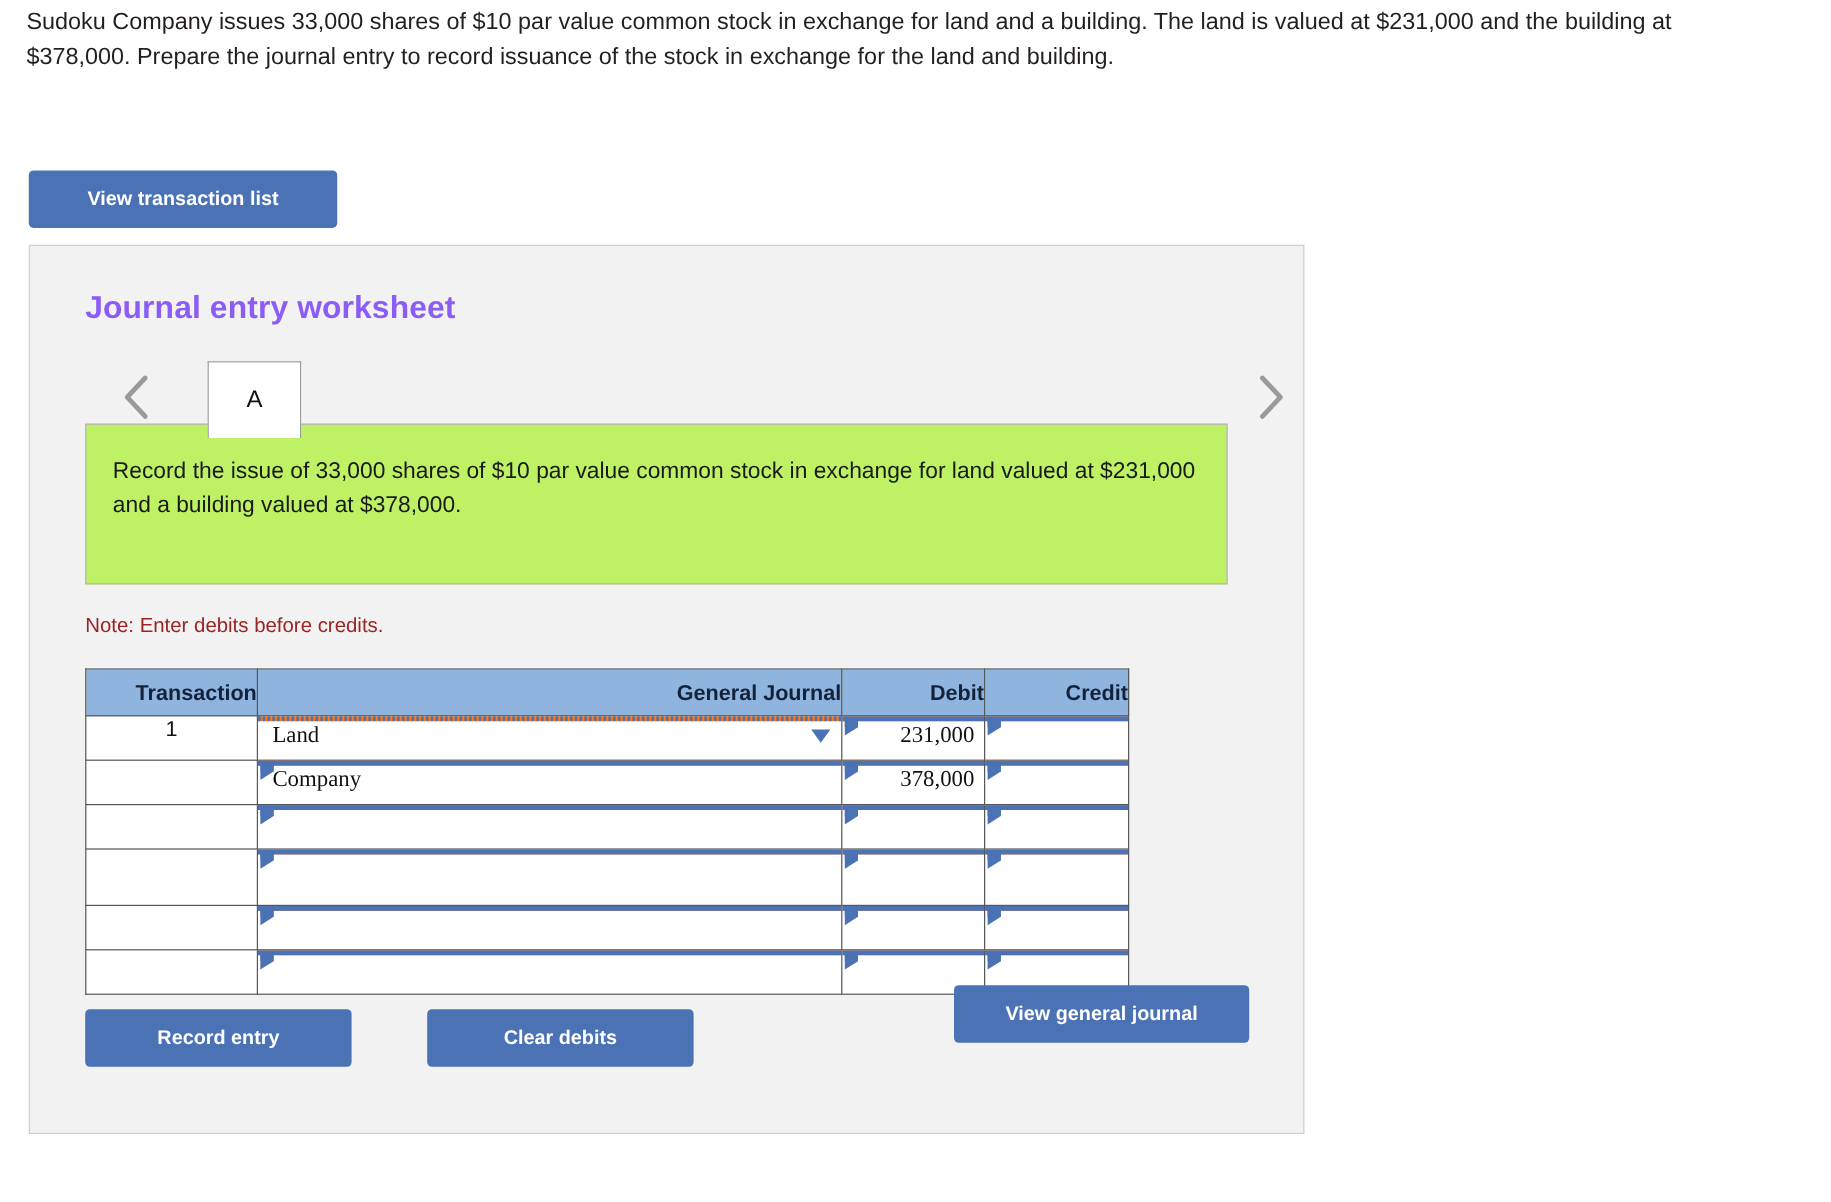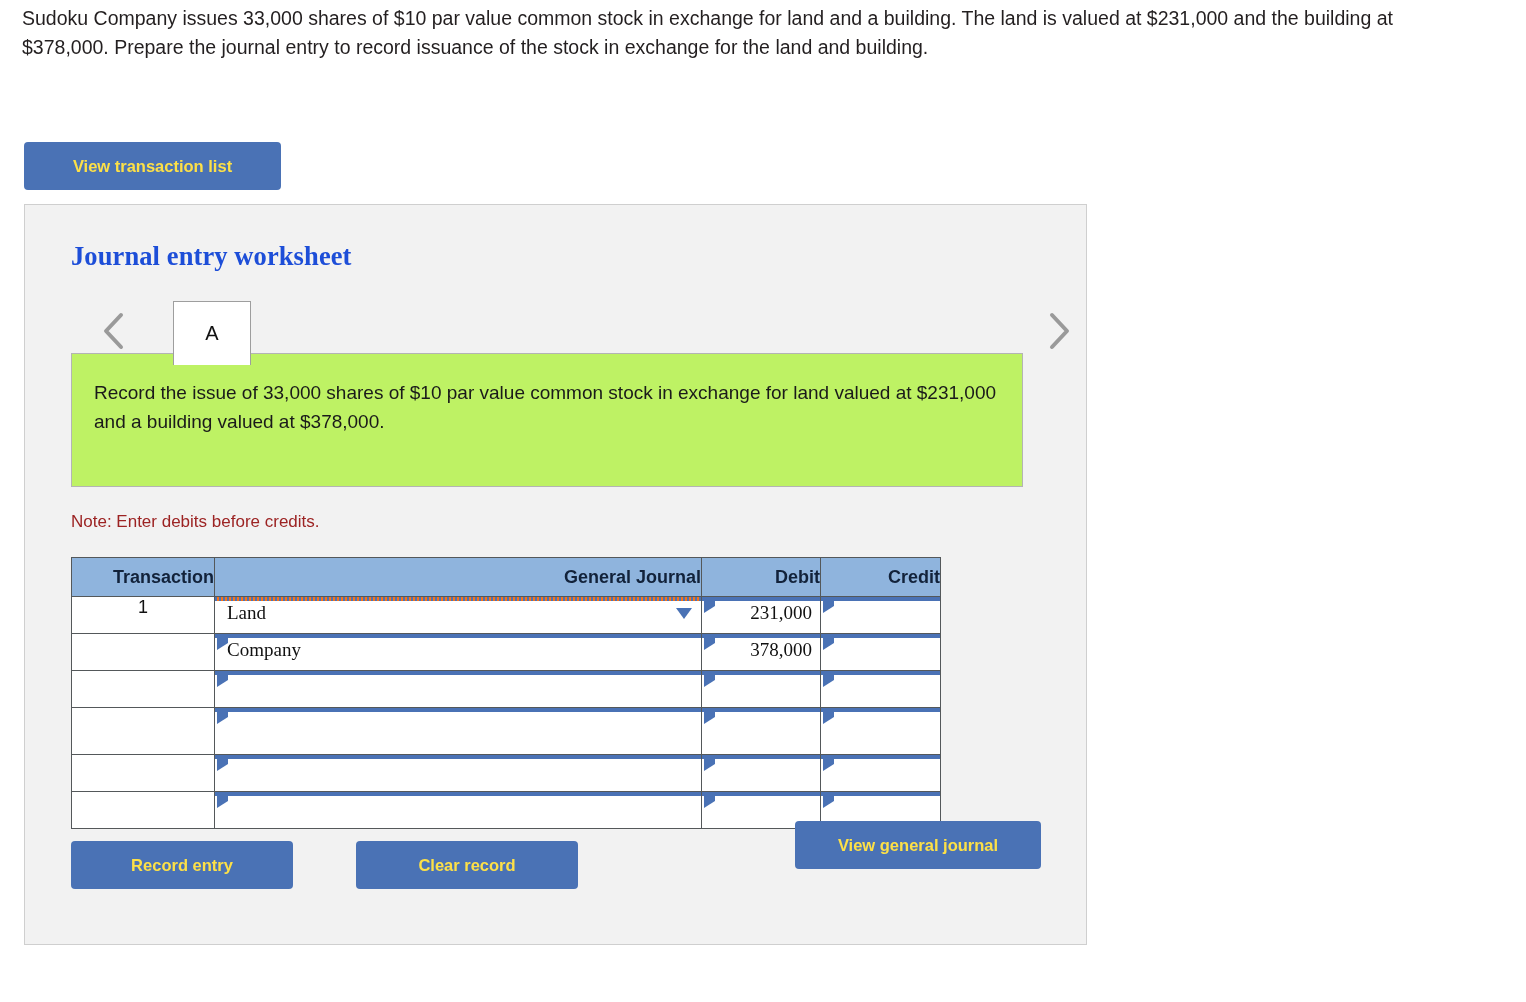--- a/index.html
+++ b/index.html
@@ -24,21 +24,21 @@
     width: 1452px;
     font-size: 19.5px;
     line-height: 28.5px;
     color: #231f20;
     font-family: "Liberation Sans", sans-serif;
   }
 
   
   .btn {
     background: #4a72b5;
-    color: #fde047;
+    color: #ffffff;
     border: none;
     border-radius: 4px;
     font-family: "Liberation Sans", sans-serif;
     font-weight: bold;
     cursor: pointer;
     padding: 0;
     text-align: center;
     line-height: 1;
   }
   .view-transaction-list {
@@ -61,23 +61,22 @@
     border: 1px solid #cfcfcf;
     box-sizing: border-box;
   }
 
   .panel-title {
     position: absolute;
     left: 46px;
     top: 36px;
     font-size: 26.5px;
     font-weight: bold;
-    color: #1d4ed8;
+    color: #8b5cf6;
     letter-spacing: 0.1px;
-    font-family: Liberation Serif, serif;
   }
 
   
   .tabstrip {
     position: absolute;
     left: 46px;
     top: 96px;
     width: 1000px;
     height: 64px;
   }
@@ -467,17 +466,17 @@
             <span class="cell-text right"></span>
           </div>
         </td>
       </tr>
 
     </tbody>
   </table>
 
   <button class="btn record-entry">Record entry</button>
 
-  <button class="btn clear-entry">Clear record</button>
+  <button class="btn clear-entry">Clear debits</button>
 
   <button class="btn view-general-journal">View general journal</button>
 
 </div>
 
 </body></html>

